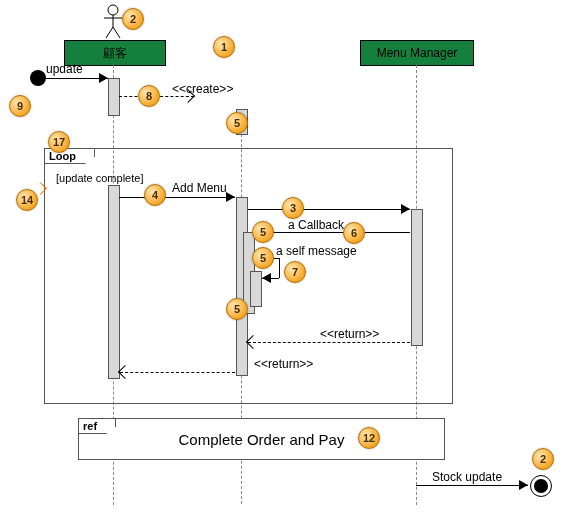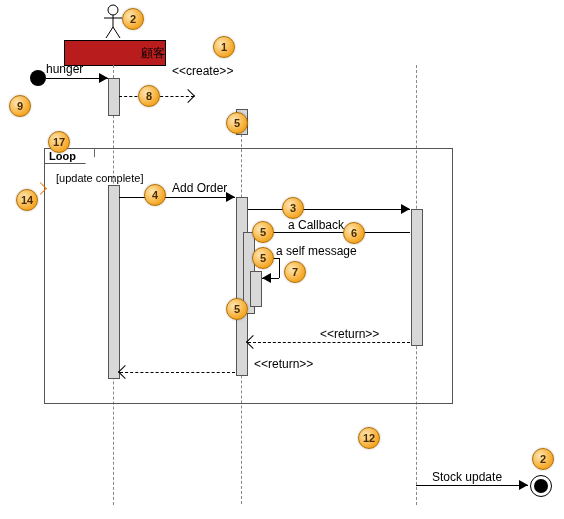--- a/index.html
+++ b/index.html
@@ -1,17 +1,17 @@
 <!DOCTYPE html>
 <html><head>
 <meta charset="utf-8">
 <style>
   html,body{margin:0;padding:0;font-family:"Segoe UI",Arial,sans-serif;font-size:12px;color:#000;background:#fff}
   .canvas{position:relative;width:564px;height:519px;background:#fff}
-  .life-head{position:absolute;width:100px;height:24px;border:1px solid #000;background:#b91c1c;text-align:right;line-height:24px}
+  .life-head{position:absolute;width:100px;height:24px;border:1px solid #000;background:#15803d;text-align:center;line-height:24px}
   .life-line{position:absolute;width:0;border-left:1px dashed #888}
   .actor{position:absolute;width:18px;height:34px}
   .bar{position:absolute;width:10px;background:#d8d8d8;border:1px solid #555}
   .msg{position:absolute;font-size:12px;white-space:nowrap}
   .arrow{position:absolute;height:0}
   .solid{border-top:1px solid #000}
   .dash{border-top:1px dashed #000}
   .ah{position:absolute;width:0;height:0}
   .ah-r-closed{border-top:5px solid transparent;border-bottom:5px solid transparent;border-left:9px solid #000}
   .ah-l-closed{border-top:5px solid transparent;border-bottom:5px solid transparent;border-right:9px solid #000}
@@ -36,49 +36,50 @@
 <svg class="actor" style="left:104px;top:4px" viewBox="0 0 18 34">
   <circle cx="9" cy="6" r="5" fill="#fff" stroke="#000"></circle>
   <line x1="9" y1="11" x2="9" y2="23" stroke="#000"></line>
   <line x1="0" y1="14" x2="18" y2="14" stroke="#000"></line>
   <line x1="9" y1="23" x2="2" y2="34" stroke="#000"></line>
   <line x1="9" y1="23" x2="16" y2="34" stroke="#000"></line>
 </svg>
 
 <div class="life-head" style="left:64px;top:40px"><span>顧客</span></div>
 
+<div class="life-head" style="left:360px;top:40px;width:112px"><span>Menu Manager</span></div>
 
 <div class="life-line" style="left:113px;top:65px;height:440px"></div>
 <div class="life-line" style="left:241px;top:109px;height:395px"></div>
 <div class="life-line" style="left:416px;top:65px;height:440px"></div>
 
 <div class="start-dot" style="left:30px;top:70px"></div>
 <div class="arrow solid" style="left:46px;top:78px;width:62px"></div>
 <div class="ah ah-r-closed" style="left:99px;top:73px"></div>
-<div class="msg" style="left:46px;top:62px">hunger</div>
+<div class="msg" style="left:46px;top:62px">update</div>
 
 <div class="bar" style="left:108px;top:78px;height:36px"></div>
 
 <div class="arrow dash" style="left:119px;top:96px;width:75px"></div>
 <div class="ah" style="left:183px;top:91px">
       <div class="ah-r-open"></div>
     </div>
-<div class="msg" style="left:172px;top:64px">&lt;&lt;create&gt;&gt;</div>
+<div class="msg" style="left:172px;top:82px">&lt;&lt;create&gt;&gt;</div>
 <div class="bar" style="left:236px;top:109px;height:24px"></div>
 
 <div class="frame" style="left:44px;top:148px;width:407px;height:254px">
   <div class="frame-tag">Loop</div>
 </div>
 <div class="guard" style="left:56px;top:172px">[update complete]</div>
 
 <div class="bar" style="left:108px;top:185px;height:192px"></div>
 
 <div class="arrow solid" style="left:119px;top:197px;width:116px"></div>
 <div class="ah ah-r-closed" style="left:226px;top:192px"></div>
-<div class="msg" style="left:172px;top:181px">Add Order</div>
+<div class="msg" style="left:172px;top:181px">Add Menu</div>
 <div class="bar" style="left:236px;top:197px;height:177px"></div>
 
 <div class="arrow solid" style="left:248px;top:209px;width:162px"></div>
 <div class="ah ah-r-closed" style="left:401px;top:204px"></div>
 <div class="bar" style="left:411px;top:209px;height:135px"></div>
 
 <div class="bar" style="left:243px;top:232px;height:80px"></div>
 <div class="arrow solid" style="left:255px;top:232px;width:155px"></div>
 <div class="ah ah-l-closed" style="left:255px;top:227px"></div>
 <div class="msg" style="left:288px;top:218px">a Callback</div>
@@ -96,20 +97,24 @@
       <div class="ah-l-open"></div>
     </div>
 <div class="msg" style="left:320px;top:327px">&lt;&lt;return&gt;&gt;</div>
 
 <div class="arrow dash" style="left:120px;top:372px;width:115px"></div>
 <div class="ah" style="left:120px;top:367px">
       <div class="ah-l-open"></div>
     </div>
 <div class="msg" style="left:254px;top:357px">&lt;&lt;return&gt;&gt;</div>
 
+<div class="ref-box" style="left:78px;top:418px;width:365px;height:40px">
+  <div class="frame-tag">ref</div>
+  <div class="ref-label">Complete Order and Pay</div>
+</div>
 
 <div class="arrow solid" style="left:416px;top:485px;width:112px"></div>
 <div class="ah ah-r-closed" style="left:519px;top:480px"></div>
 <div class="msg" style="left:432px;top:470px">Stock update</div>
 <div class="end-outer" style="left:530px;top:475px">
       <div class="end-inner"></div>
     </div>
 
 <div class="num" style="left:122px;top:8px">2</div>
 <div class="num" style="left:213px;top:36px">1</div>

